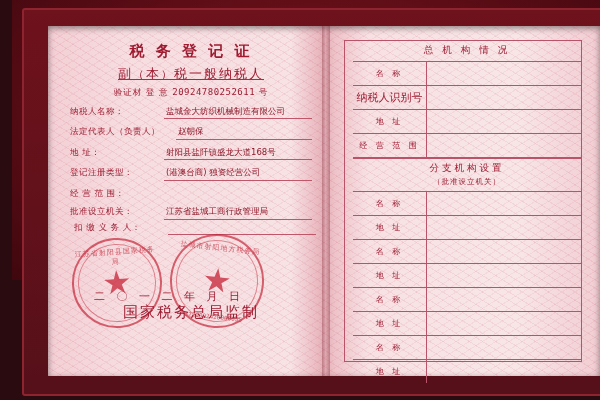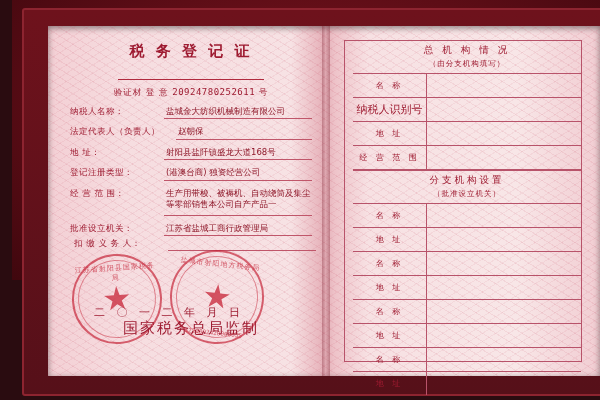--- a/index.html
+++ b/index.html
@@ -245,20 +245,23 @@
   <div id="cover-inner">
 
     <div id="spread">
       <div id="gutter"></div>
 
       <div id="left-page">
 
         <div id="doc-title">税 务 登 记 证</div>
 
         <div id="doc-subtitle-wrap">
+          <span id="doc-subtitle">
+            <span>副</span><span class="paren">（</span><span>本</span><span class="paren">）</span><span>税一般纳税人</span>
+          </span>
           <div id="subtitle-underline"></div>
         </div>
 
         <div id="serial-row">
           <span>验证材 登 意</span>
           <span class="sn">20924780252611</span>
           <span>号</span>
         </div>
 
         <div class="field">
@@ -272,21 +275,20 @@
         <div class="field">
           <span class="lbl">地          址：</span>
           <span class="val">射阳县盐阡镇盛龙大道168号</span>
         </div>
         <div class="field">
           <span class="lbl">登记注册类型：</span>
           <span class="val">(港澳台商) 独资经营公司</span>
         </div>
         <div class="field tall">
           <span class="lbl">经 营 范 围：</span>
-          <span class="val">生产用带梭、被褥机、自动绕筒及集尘等零部销售本公司自产产品一</span>
         </div>
         <div class="field">
           <span class="lbl">批准设立机关：</span>
           <span class="val">江苏省盐城工商行政管理局</span>
         </div>
 
         <div id="seal-area">
           <div class="field seal-label">
             <span class="lbl">扣 缴 义 务 人：</span>
             <span class="val"></span>
@@ -308,21 +310,20 @@
 
           <div id="date-line">二 〇 一 二 年      月      日</div>
           <div id="issuer">国家税务总局监制</div>
         </div>
       </div>
 
       <div id="right-page">
 
         <div class="sec-head">
           <div class="t1">总 机 构 情 况</div>
-          <div class="t2">（由分支机构填写）</div>
         </div>
 
         <div class="grid-row">
           <div class="k">名          称</div>
           <div class="v"></div>
         </div>
         <div class="grid-row">
           <div class="k wide">纳税人识别号</div>
           <div class="v"></div>
         </div>

